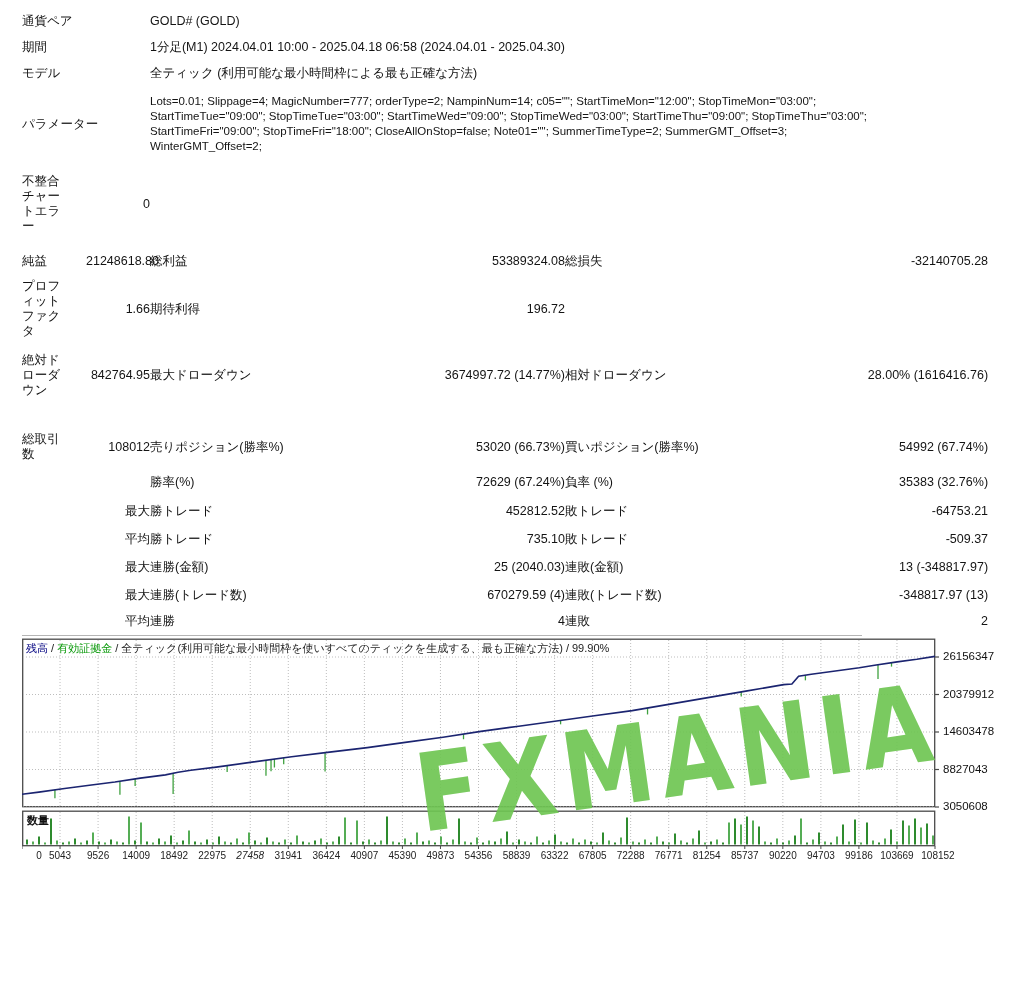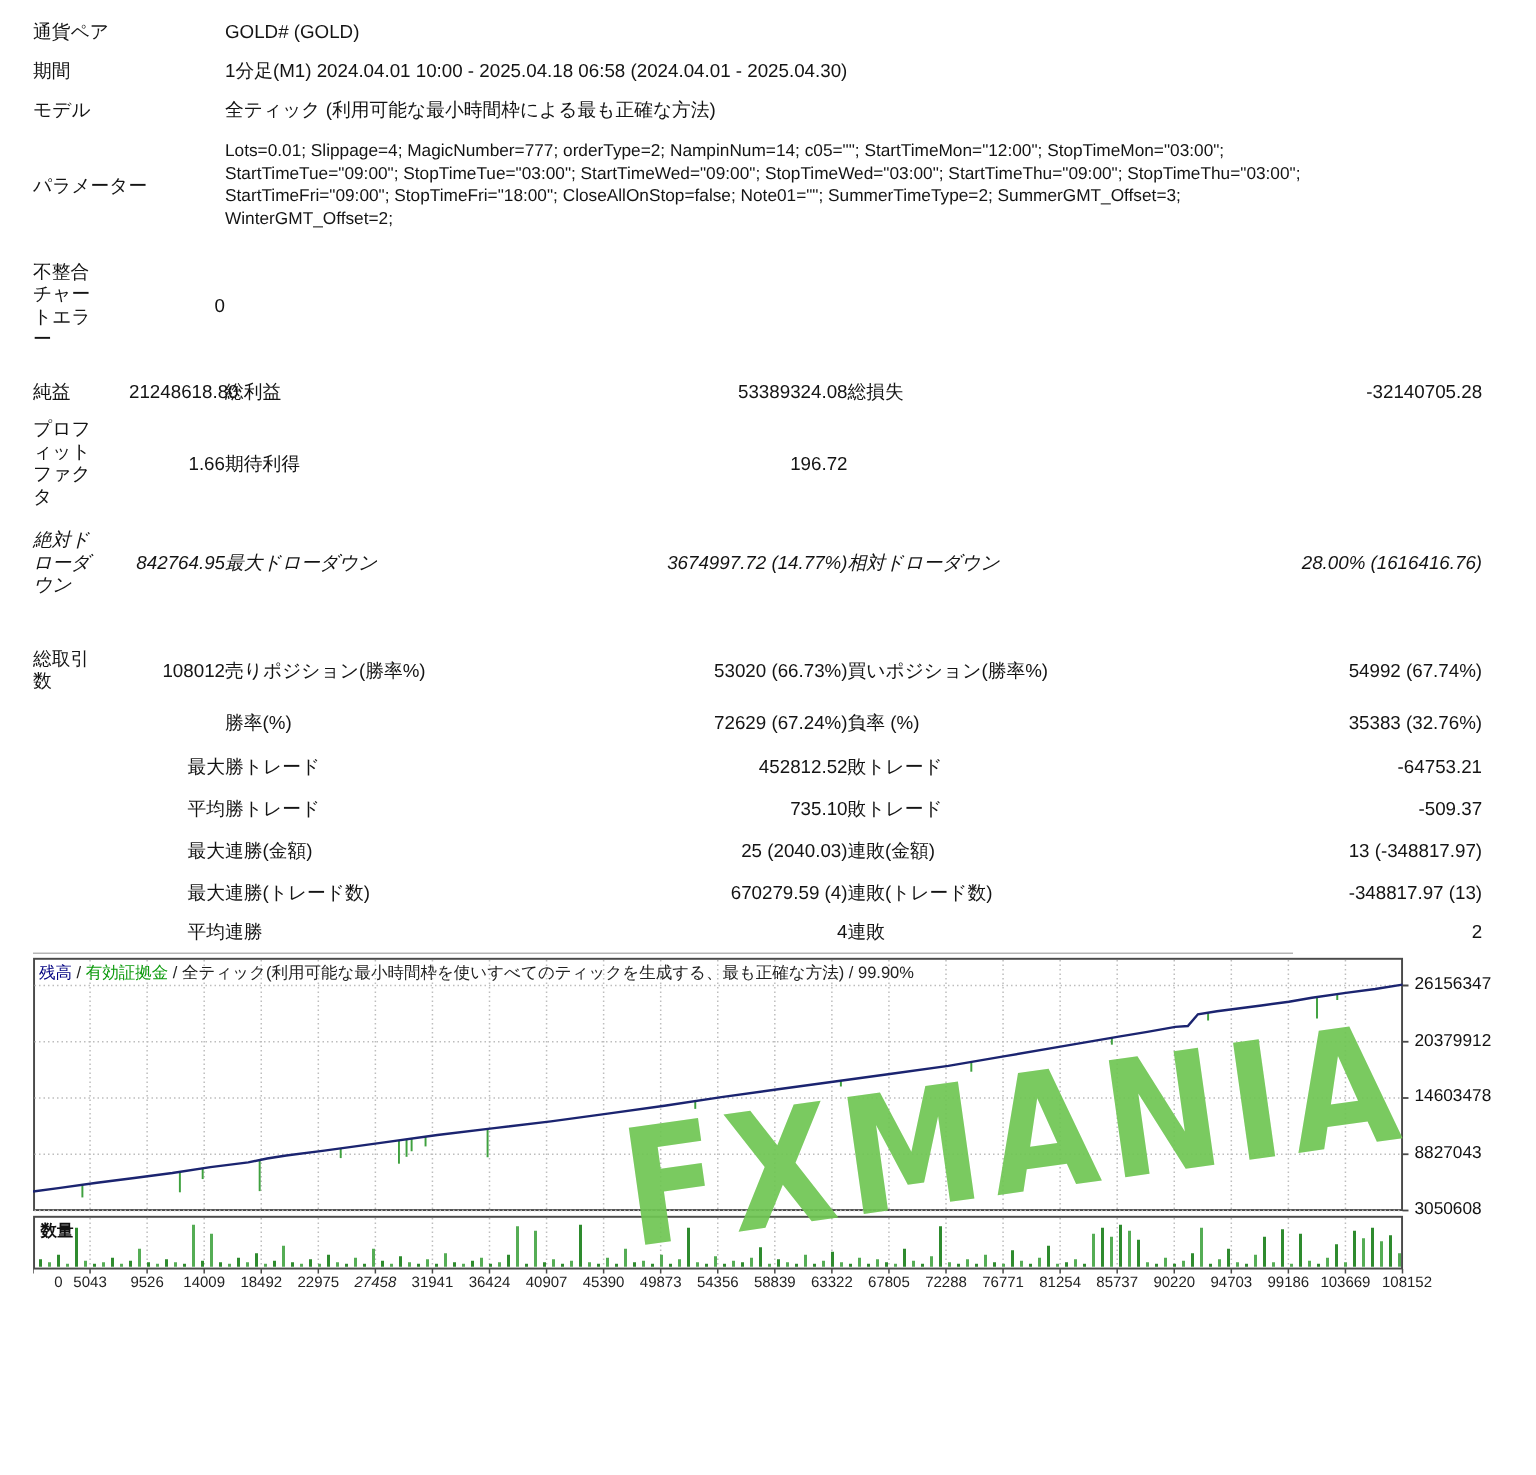--- a/index.html
+++ b/index.html
@@ -13,21 +13,21 @@
   td.val{text-align:right;white-space:nowrap;}
   td.lab{padding-left:6px;white-space:nowrap;}
   tr.r-info td{padding:5.5px 0;}
   tr.r-params td{padding:8px 0;font-size:11.5px;line-height:15px;}
   td.pv{white-space:pre-line;}
   tr.r-bars td{padding:7px 0;}
   tr.r-mismatch td{padding:12px 0;}
   tr.r-deposit td{padding:22px 0 8px 0;}
   tr.r-net td{padding:8px 0;}
   tr.r-pf td{padding:2px 0;}
-  tr.r-dd td{padding:12px 0;font-style:italic;}
+  tr.r-dd td{padding:12px 0;}
   tr.r-trades td{padding:22px 0 6px 0;}
   tr.r-win td{padding:7px 0;}
   tr.r-small td{padding:6.5px 0;}
   tr.r-last td{padding:5px 0 6px 0;}
   
   .chartwrap{position:relative;margin-left:22px;width:840px;height:229px;border-top:1px solid #b5b5b5;}
   .chartwrap svg{position:absolute;left:0;top:0;}
   .legend{position:absolute;left:4px;top:5px;font-size:11px;white-space:nowrap;z-index:3;}
   .leg-balance{color:#000080;}
   .leg-equity{color:#0b9a0b;}

